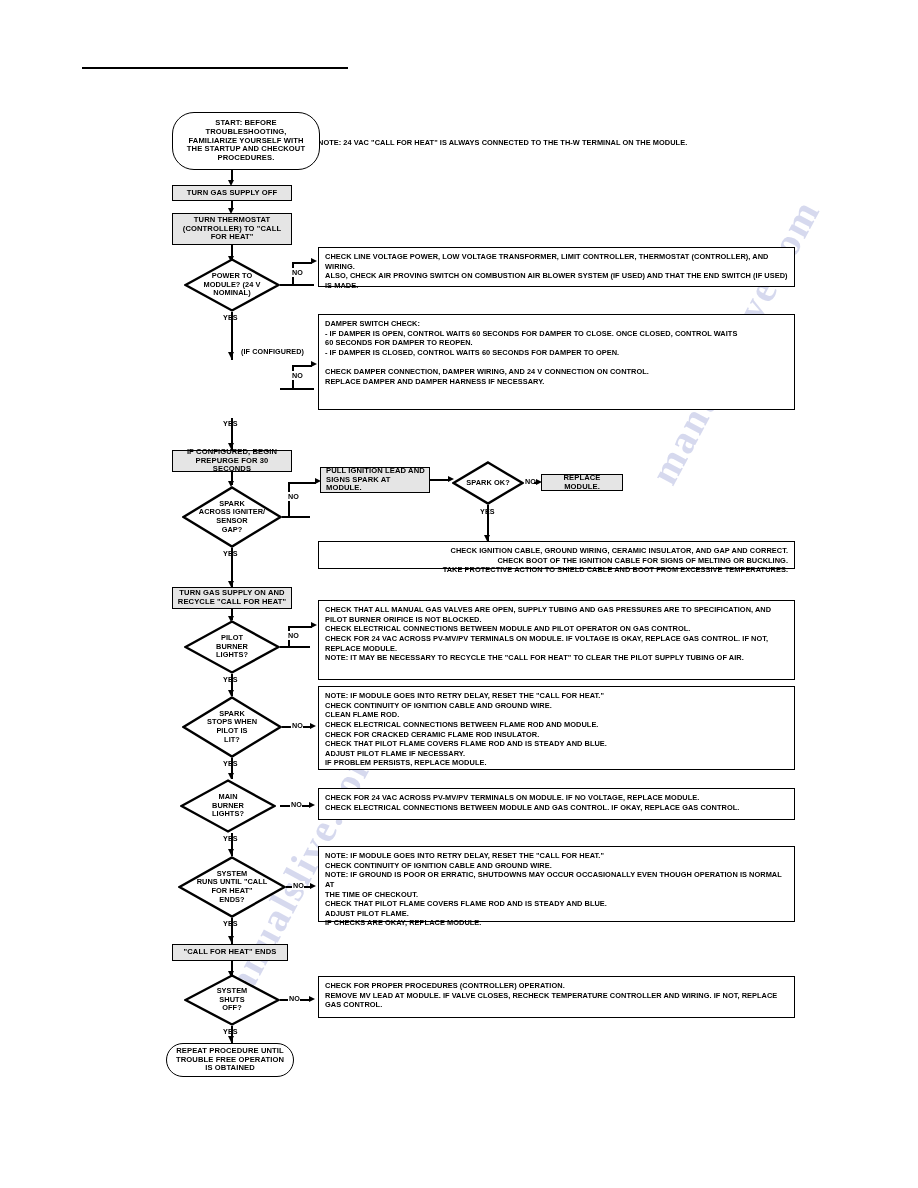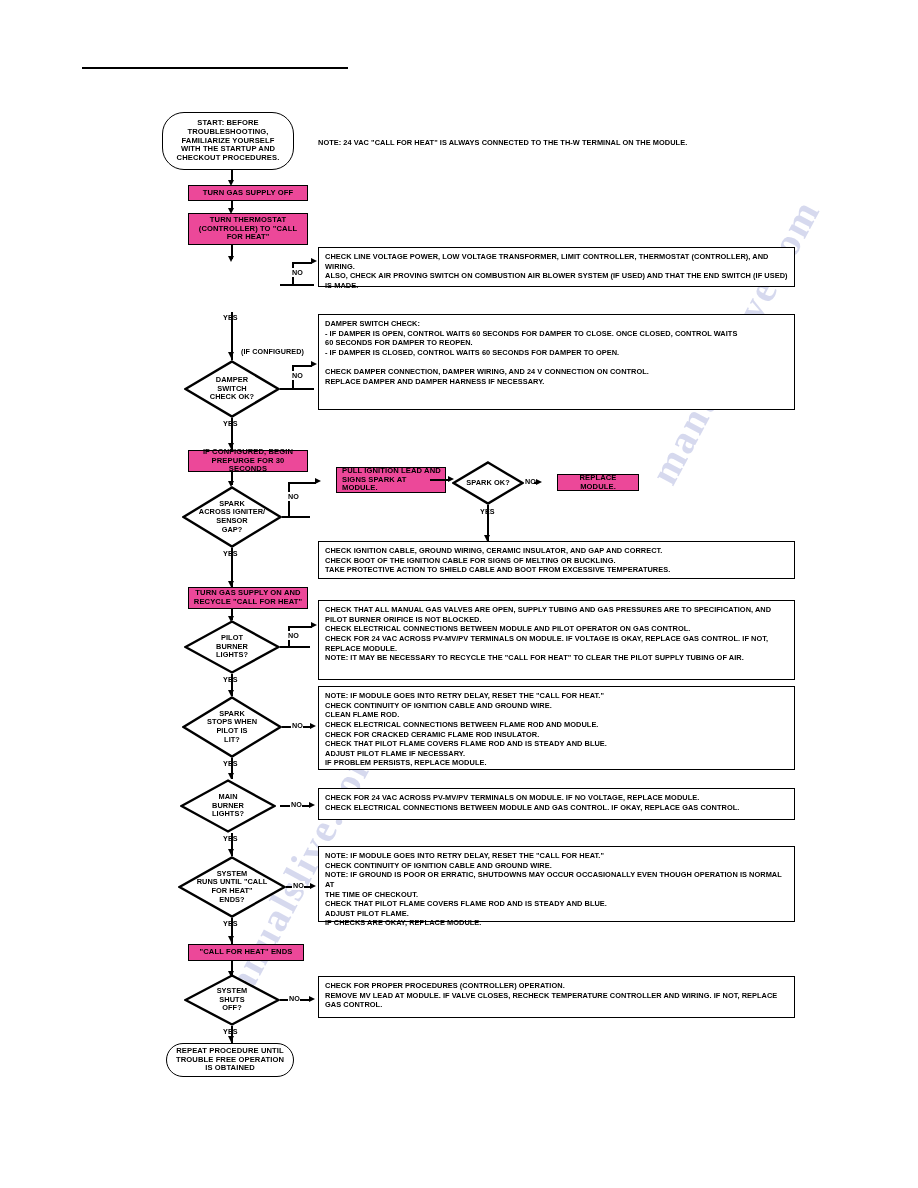--- a/index.html
+++ b/index.html
@@ -22,24 +22,23 @@
     display:flex;
     align-items:center;
     justify-content:center;
     text-align:center;
     line-height:1.18;
     font-weight:bold;
     letter-spacing:.1px;
   }
   .proc{
     border:1.6px solid #000;
-    background:#ec4899;
+    background:#e5e5e5;
     font-size:7.6px;
     padding:2px 3px;
-    margin-left:16px;
   }
   .term{
     border:1.6px solid #000;
     background:#fff;
     border-radius:22px;
     font-size:7.6px;
     padding:2px 8px;
   }
   .textbox{
     position:absolute;
@@ -111,61 +110,61 @@
 
 <div id="page">
 
   <div class="wm" style="left:200px;top:1010px;">manualslive.com</div>
   <div class="wm" style="left:640px;top:470px;">manualslive.com</div>
 
   <div class="hrule" style="left:82px;top:67px;width:266px;height:2.4px;"></div>
 
   <div class="plainnote" style="left:318px;top:138px;">NOTE: 24 VAC "CALL FOR HEAT" IS ALWAYS CONNECTED TO THE TH-W TERMINAL ON THE MODULE.</div>
 
-  <div class="node term" style="left:162px;top:112px;width:132px;height:58px;">START:
+  <div class="node term" style="left:172px;top:112px;width:148px;height:58px;">START:
 BEFORE TROUBLESHOOTING,
 FAMILIARIZE YOURSELF WITH THE
 STARTUP AND CHECKOUT
 PROCEDURES.</div>
 
   <div class="ln lnv" style="left:231.2px;top:170px;height:12px;"></div>
   <div class="arw arw-down" style="left:228.4px;top:180px;"></div>
 
   <div class="node proc" style="left:172px;top:185px;width:120px;height:16px;">TURN GAS SUPPLY OFF</div>
 
   <div class="ln lnv" style="left:231.2px;top:201px;height:9px;"></div>
   <div class="arw arw-down" style="left:228.4px;top:208px;"></div>
 
   <div class="node proc" style="left:172px;top:213px;width:120px;height:32px;">TURN THERMOSTAT
 (CONTROLLER) TO
 "CALL FOR HEAT"</div>
 
   <div class="ln lnv" style="left:231.2px;top:245px;height:14px;"></div>
   <div class="arw arw-down" style="left:228.4px;top:256px;"></div>
 
+  <div class="diamond" style="left:184px;top:258px;width:96px;height:54px;">
+    <svg class="dshape" viewBox="0 0 96 54" preserveAspectRatio="none">
+      <polygon points="48,1.5 94.5,27 48,52.5 1.5,27" fill="#fff" stroke="#000" stroke-width="2.4"></polygon>
+    </svg>
+    <div class="dlabel">POWER TO
+MODULE? (24 V
+NOMINAL)</div>
+  </div>
 
   <div class="ln lnh" style="left:280px;top:284.2px;width:34px;"></div>
   <div class="ln lnv" style="left:292px;top:262px;height:23px;"></div>
   <div class="ln lnh" style="left:292px;top:262px;width:20px;"></div>
   <div class="arw arw-right" style="left:311px;top:258.4px;"></div>
   <div class="lbl" style="left:291px;top:268px;">NO</div>
 
   <div class="lbl" style="left:222px;top:313px;">YES</div>
   <div class="ln lnv" style="left:231.2px;top:312px;height:48px;"></div>
   <div class="arw arw-down" style="left:228.4px;top:352px;"></div>
   <div class="lbl" style="left:240px;top:347px;">(IF CONFIGURED)</div>
 
-  <div class="diamond" style="left:184px;top:360px;width:96px;height:58px;">
-    <svg class="dshape" viewBox="0 0 96 58" preserveAspectRatio="none">
-      <polygon points="48,1.5 94.5,29 48,56.5 1.5,29" fill="#fff" stroke="#000" stroke-width="2.4"></polygon>
-    </svg>
-    <div class="dlabel">DAMPER
-SWITCH
-CHECK OK?</div>
-  </div>
 
   <div class="ln lnh" style="left:280px;top:388.2px;width:34px;"></div>
   <div class="ln lnv" style="left:292px;top:365px;height:24px;"></div>
   <div class="ln lnh" style="left:292px;top:365px;width:20px;"></div>
   <div class="arw arw-right" style="left:311px;top:361.4px;"></div>
   <div class="lbl" style="left:291px;top:371px;">NO</div>
 
   <div class="lbl" style="left:222px;top:419px;">YES</div>
   <div class="ln lnv" style="left:231.2px;top:418px;height:32px;"></div>
   <div class="arw arw-down" style="left:228.4px;top:443px;"></div>
@@ -331,21 +330,21 @@
 ALSO, CHECK AIR PROVING SWITCH ON COMBUSTION AIR BLOWER SYSTEM (IF USED) AND THAT THE END SWITCH (IF USED) IS MADE.</div>
 
   <div class="textbox" style="left:318px;top:314px;width:477px;height:96px;">DAMPER SWITCH CHECK:
  - IF DAMPER IS OPEN, CONTROL WAITS 60 SECONDS FOR DAMPER TO CLOSE. ONCE CLOSED, CONTROL WAITS
    60 SECONDS FOR DAMPER TO REOPEN.
  - IF DAMPER IS CLOSED, CONTROL WAITS 60 SECONDS FOR DAMPER TO OPEN.
 
 CHECK DAMPER CONNECTION, DAMPER WIRING, AND 24 V CONNECTION ON CONTROL.
 REPLACE DAMPER AND DAMPER HARNESS IF NECESSARY.</div>
 
-  <div class="textbox" style="left:318px;top:541px;width:477px;height:38px;">CHECK IGNITION CABLE, GROUND WIRING, CERAMIC INSULATOR, AND GAP AND CORRECT.
+  <div class="textbox" style="left:318px;top:541px;width:477px;height:28px;text-align:right;">CHECK IGNITION CABLE, GROUND WIRING, CERAMIC INSULATOR, AND GAP AND CORRECT.
 CHECK BOOT OF THE IGNITION CABLE FOR SIGNS OF MELTING OR BUCKLING.
 TAKE PROTECTIVE ACTION TO SHIELD CABLE AND BOOT FROM EXCESSIVE TEMPERATURES.</div>
 
   <div class="textbox" style="left:318px;top:600px;width:477px;height:80px;">CHECK THAT ALL MANUAL GAS VALVES ARE OPEN, SUPPLY TUBING AND GAS PRESSURES ARE TO SPECIFICATION, AND
 PILOT BURNER ORIFICE IS NOT BLOCKED.
 CHECK ELECTRICAL CONNECTIONS BETWEEN MODULE AND PILOT OPERATOR ON GAS CONTROL.
 CHECK FOR 24 VAC ACROSS PV-MV/PV TERMINALS ON MODULE. IF VOLTAGE IS OKAY, REPLACE GAS CONTROL. IF NOT,
 REPLACE MODULE.
 NOTE: IT MAY BE NECESSARY TO RECYCLE THE "CALL FOR HEAT" TO CLEAR THE PILOT SUPPLY TUBING OF AIR.</div>
 

